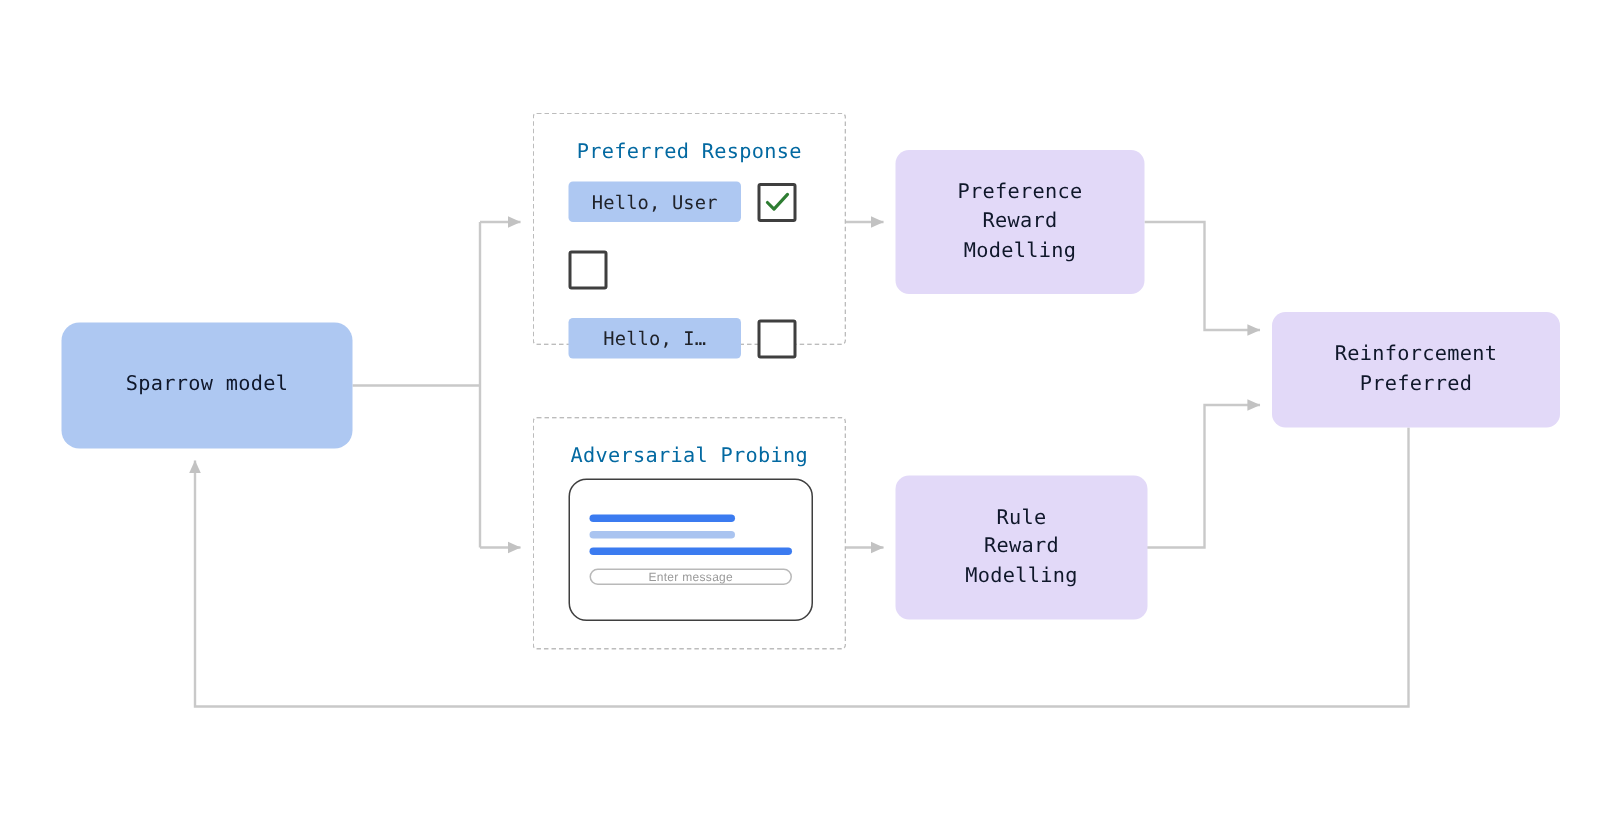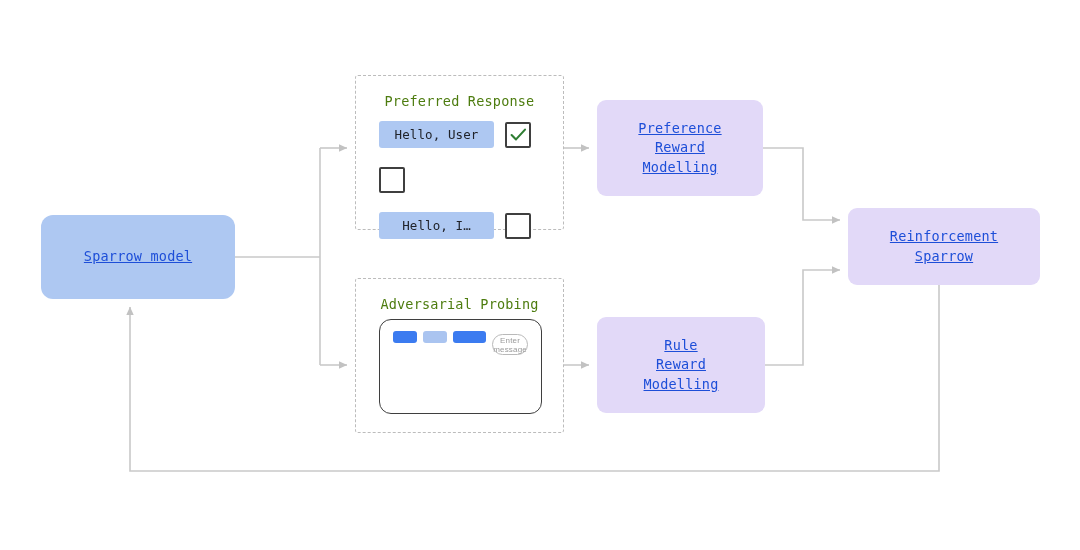--- a/index.html
+++ b/index.html
@@ -28,23 +28,22 @@
     pointer-events: none;
   }
   .node {
     position: absolute;
     box-sizing: border-box;
     display: flex;
     align-items: center;
     justify-content: center;
     text-align: center;
     line-height: 1.42;
-    color: #1d4ed8;
+    color: #0f172a;
     white-space: pre-line;
-    text-decoration: underline;
   }
   
   #sparrow-model {
     left: 41px; top: 215px;
     width: 194px; height: 84px;
     background: #aec8f2;
     border-radius: 12px;
     font-size: 13.5px;
     letter-spacing: 0.2px;
   }
@@ -82,21 +81,21 @@
   #adversarial-probing-panel {
     left: 355px; top: 278px;
     width: 209px; height: 155px;
   }
   .panel-title {
     position: absolute;
     left: 0; right: 0;
     top: 17px;
     text-align: center;
     font-size: 13.5px;
-    color: #4d7c0f;
+    color: #0369a1;
     letter-spacing: 0.2px;
   }
   
   .option-list {
     position: absolute;
     left: 23px; top: 45px;
     display: flex;
     flex-direction: column;
     gap: 19px;
   }
@@ -133,25 +132,24 @@
   
   #chat-widget {
     position: absolute;
     left: 23px; top: 40px;
     width: 163px;
     height: 95px;
     box-sizing: border-box;
     border: 1.8px solid #3f3f3f;
     border-radius: 12px;
     background: #ffffff;
-    padding: 11px 13px;
-    display: flex;
-    flex-direction: row;
+    padding: 23px 13px;
+    display: flex;
+    flex-direction: column;
     gap: 6px;
-    text-align: center;
   }
   .chat-bar {
     height: 12px;
     border-radius: 3px;
   }
   .chat-bar.dark  { background: #3b7bf0; }
   .chat-bar.light { background: #aac4f0; }
   #chat-input {
     margin-top: 3px;
     height: 19px;
@@ -241,15 +239,15 @@
 
   <div class="node purple" id="preference-reward-modelling">Preference
 Reward
 Modelling</div>
 
   <div class="node purple" id="rule-reward-modelling">Rule
 Reward
 Modelling</div>
 
   <div class="node purple" id="reinforcement-learning">Reinforcement
-Sparrow</div>
+Preferred</div>
 
 </div>
 
 </body></html>

